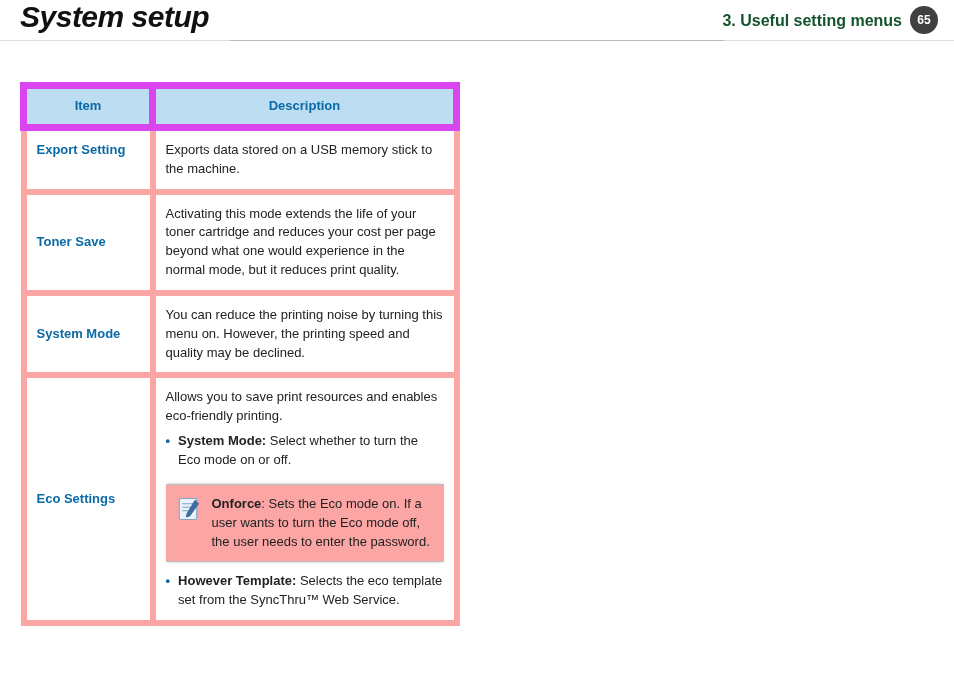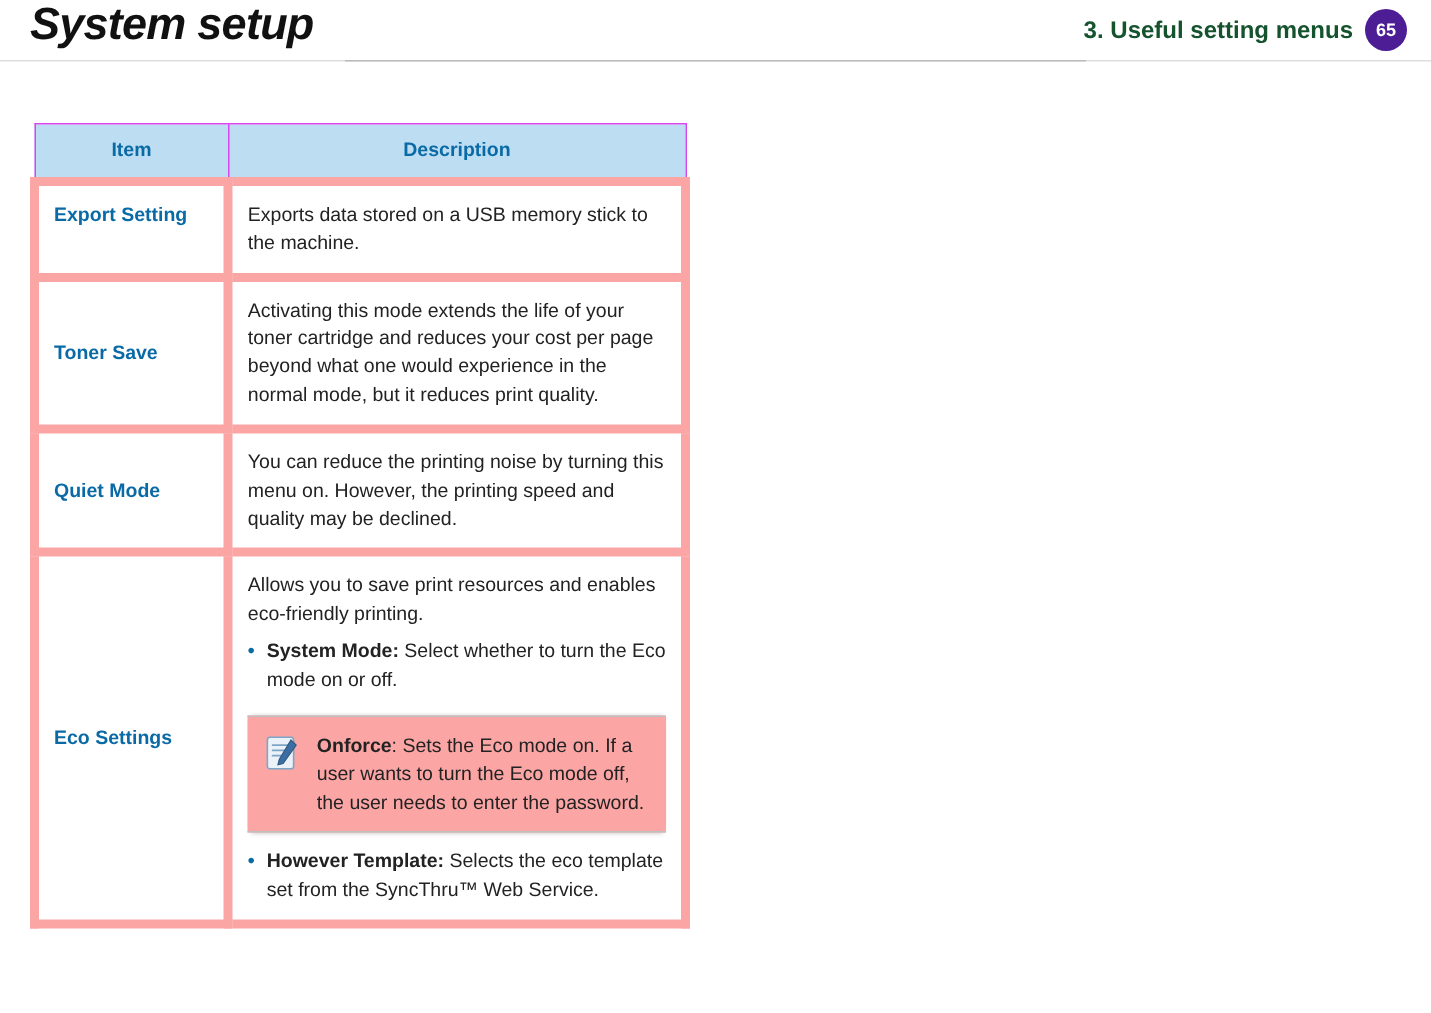--- a/index.html
+++ b/index.html
@@ -41,21 +41,21 @@
     font-weight: 700;
     color: #14532d;
   }
   .page-badge {
     position: absolute;
     right: 16px;
     top: 6px;
     width: 28px;
     height: 28px;
     border-radius: 14px;
-    background: #4c1d95;
+    background: #404040;
     color: #fff;
     font-size: 12px;
     font-weight: 700;
     line-height: 28px;
     text-align: center;
   }
   .hdr-shadow {
     position: absolute;
     left: 230px;
     right: 230px;
@@ -72,21 +72,21 @@
     width: 440px;
     border-collapse: collapse;
     font-size: 13px;
     line-height: 1.45;
   }
   .tbl th {
     background: #bcddf2;
     color: #0a6aa6;
     font-weight: 700;
     padding: 8px 10px;
-    border: 1px solid #d946ef;
+    border: 7px solid #d946ef;
     text-align: center;
     font-size: 13px;
   }
   .tbl td {
     border: 6px solid #fca5a5;
     padding: 10px 10px;
     vertical-align: middle;
     color: #222;
     margin-top: 45px;
   }
@@ -156,21 +156,21 @@
     <tbody>
       <tr>
         <td class="item" style="vertical-align:top">Export Setting</td>
         <td class="desc">Exports data stored on a USB memory stick to the machine.</td>
       </tr>
       <tr>
         <td class="item">Toner Save</td>
         <td class="desc">Activating this mode extends the life of your toner cartridge and reduces your cost per page beyond what one would experience in the normal mode, but it reduces print quality.</td>
       </tr>
       <tr>
-        <td class="item">Quiet Mode</td>
+        <td class="item">System Mode</td>
         <td class="desc">You can reduce the printing noise by turning this menu on. However, the printing speed and quality may be declined.</td>
       </tr>
       <tr>
         <td class="item">Eco Settings</td>
         <td class="desc">
           <div>Allows you to save print resources and enables eco-friendly printing.</div>
           <div class="eco-bullet">
             <div class="dot">•</div>
             <div class="txt"><b>System Mode:</b><span> Select whether to turn the Eco mode on or off.</span></div>
           </div>

